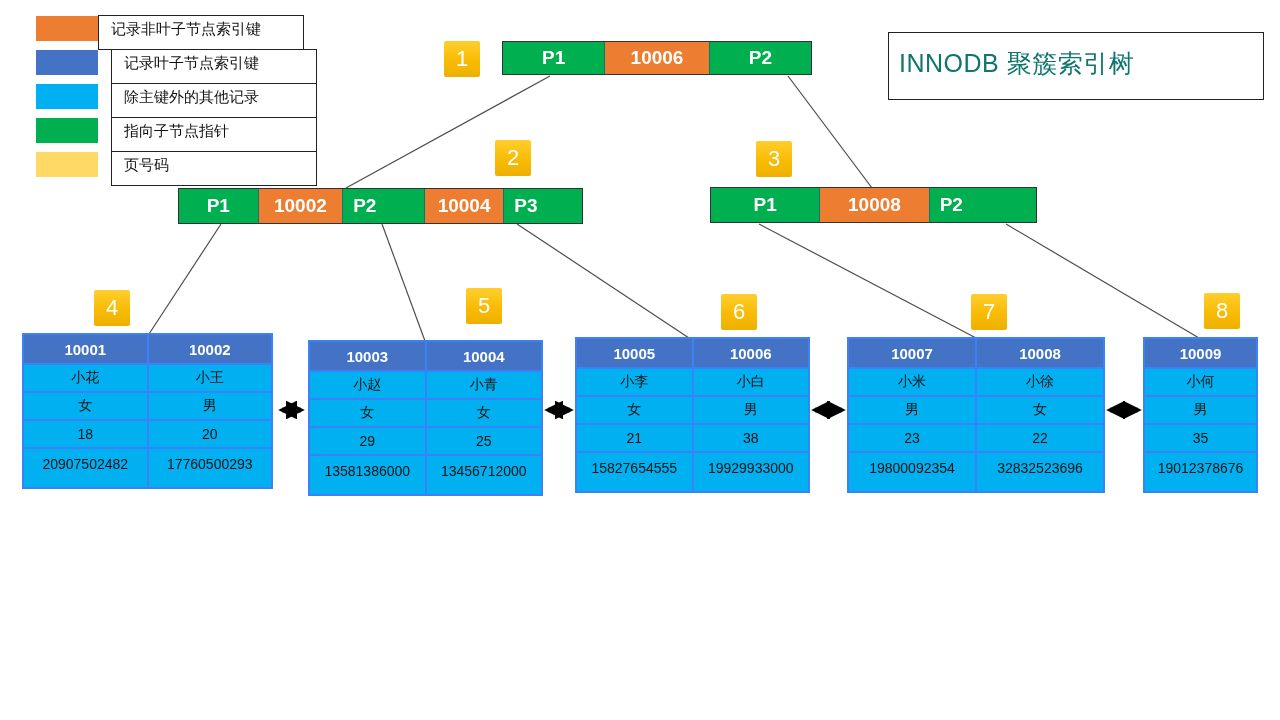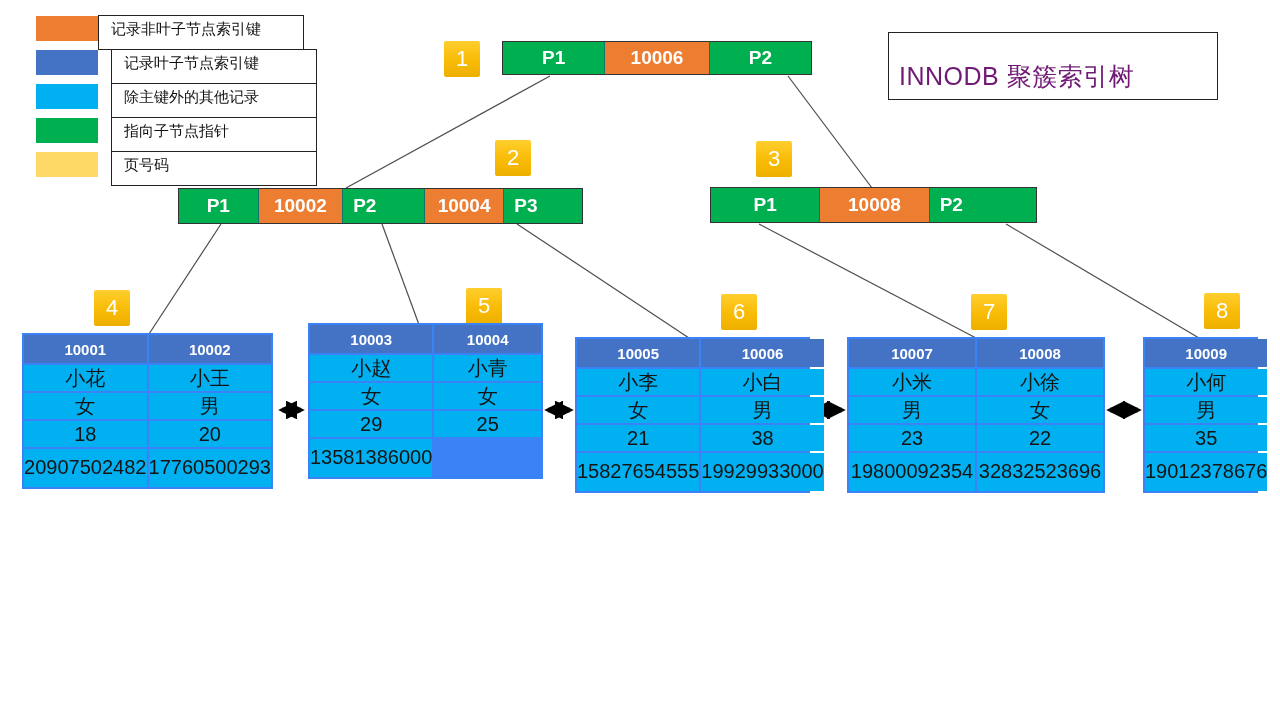--- a/index.html
+++ b/index.html
@@ -19,24 +19,24 @@
     width:206px;border:1px solid #222;box-sizing:border-box;
     font-size:15px;color:#111;line-height:25px;padding-left:12px;
     background:#fff;white-space:nowrap;
   }
   .c-orange{background:#ED7D31}.c-blue{background:#4472C4}
   .c-cyan{background:#00B0F0}.c-green{background:#00B050}
   .c-yellow{background:#FFD966}
 
   
   .title-box{
-    position:absolute;left:888px;top:32px;width:330px;height:68px;
+    position:absolute;left:888px;top:32px;width:376px;height:68px;
     border:1px solid #222;box-sizing:border-box;
-    display:flex;align-items:flex-end;padding:0 0 6px 10px;
-    font-size:25px;color:#701a75;letter-spacing:.5px;white-space:nowrap;
+    display:flex;align-items:center;padding:0 0 6px 10px;
+    font-size:25px;color:#0f766e;letter-spacing:.5px;white-space:nowrap;
   }
 
   
   .node{position:absolute;display:flex;border:1px solid #333;box-sizing:border-box;}
   .ncell{
     display:flex;align-items:center;justify-content:center;
     color:#fff;font-weight:bold;font-size:19px;
     border-right:1px solid #0f766e;box-sizing:border-box;white-space:nowrap;
   }
   .ncell:last-child{border-right:none;}
@@ -52,21 +52,21 @@
 
   
   .leaf{
     position:absolute;display:grid;gap:2px;padding:2px;background:#3b82f6;
     grid-template-rows:28px 26px 26px 26px 38px;box-sizing:border-box;
   }
   .leaf.two{grid-template-columns:1fr 1fr;}
   .leaf.one{grid-template-columns:1fr;}
   .lc{
     background:#00B0F0;display:flex;align-items:center;justify-content:center;
-    font-size:20px;color:#141414;white-space:nowrap;
+    font-size:14px;color:#141414;white-space:nowrap;
   }
   .lc.hd{background:#4472C4;color:#fff;font-weight:bold;font-size:15px;}
   .lc.ph{align-items:flex-start;padding-top:7px;}
 </style>
 </head>
 <body>
 
 <svg class="overlay" width="1280" height="720">
   <defs>
     <marker id="arr" viewBox="0 0 10 10" refX="8" refY="5" markerWidth="4.2" markerHeight="4.2" orient="auto-start-reverse">
@@ -152,30 +152,31 @@
   <div class="lc">小花</div>
   <div class="lc">小王</div>
   <div class="lc">女</div>
   <div class="lc">男</div>
   <div class="lc">18</div>
   <div class="lc">20</div>
   <div class="lc ph">20907502482</div>
   <div class="lc ph">17760500293</div>
 </div>
 
-<div class="leaf two" style="left:308px;top:323px;width:235px;">
+<div class="leaf two" style="left:308px;top:340px;width:235px;">
   <div class="lc hd">10003</div>
   <div class="lc hd">10004</div>
   <div class="lc">小赵</div>
   <div class="lc">小青</div>
   <div class="lc">女</div>
   <div class="lc">女</div>
   <div class="lc">29</div>
   <div class="lc">25</div>
   <div class="lc ph">13581386000</div>
+  <div class="lc ph">13456712000</div>
 </div>
 
 <div class="leaf two" style="left:575px;top:337px;width:235px;">
   <div class="lc hd">10005</div>
   <div class="lc hd">10006</div>
   <div class="lc">小李</div>
   <div class="lc">小白</div>
   <div class="lc">女</div>
   <div class="lc">男</div>
   <div class="lc">21</div>

